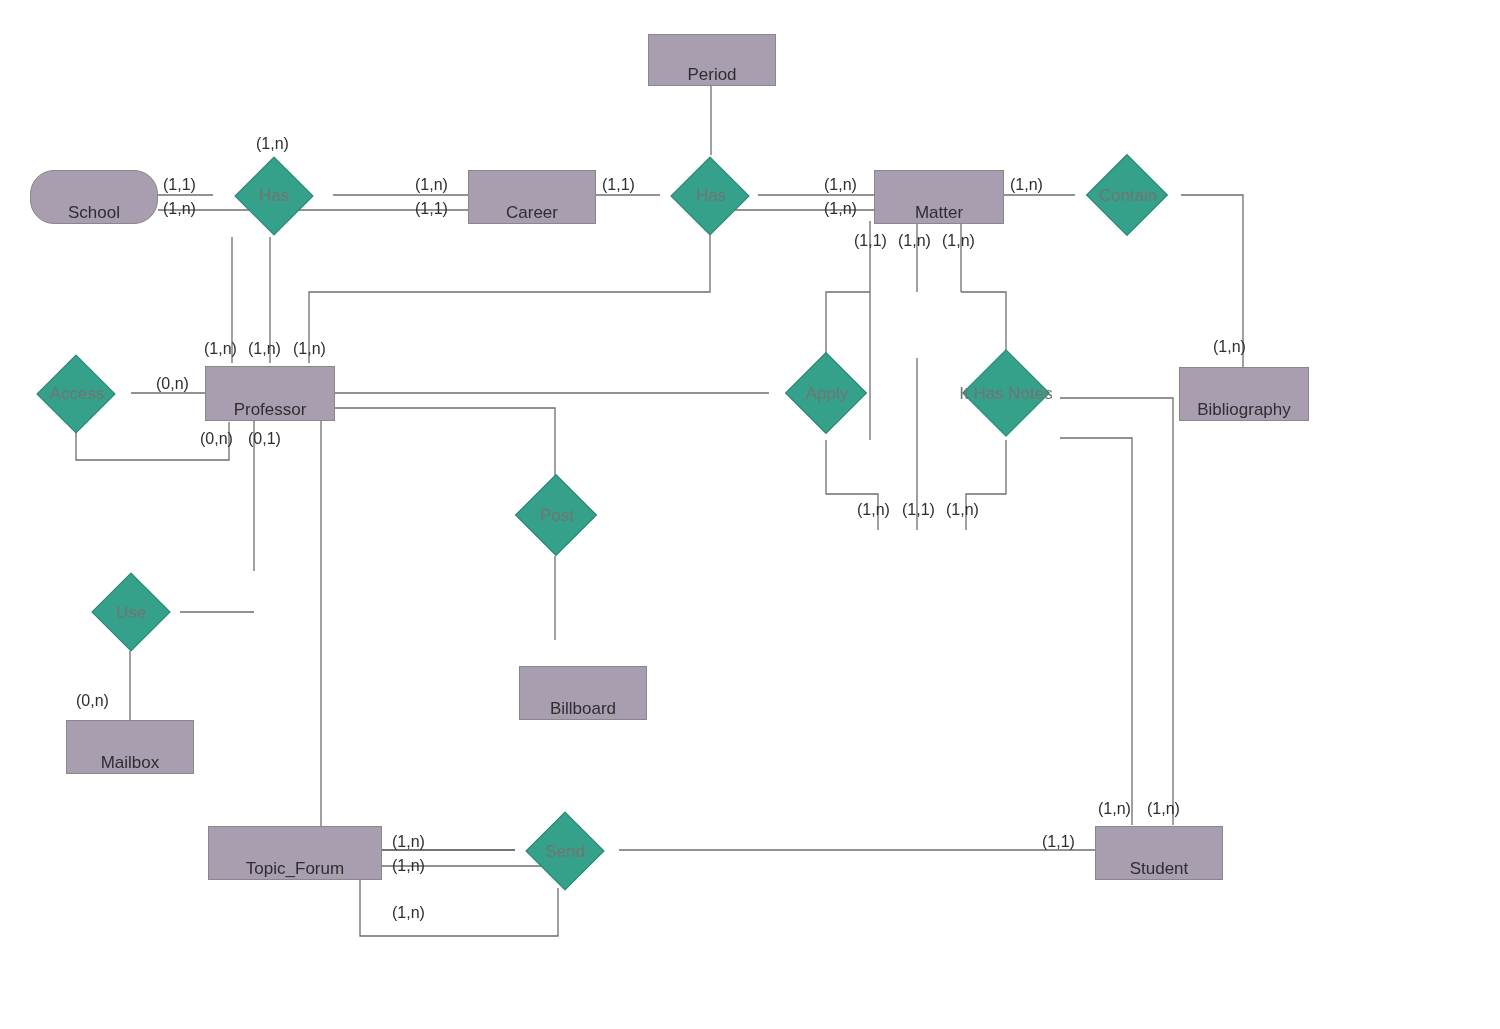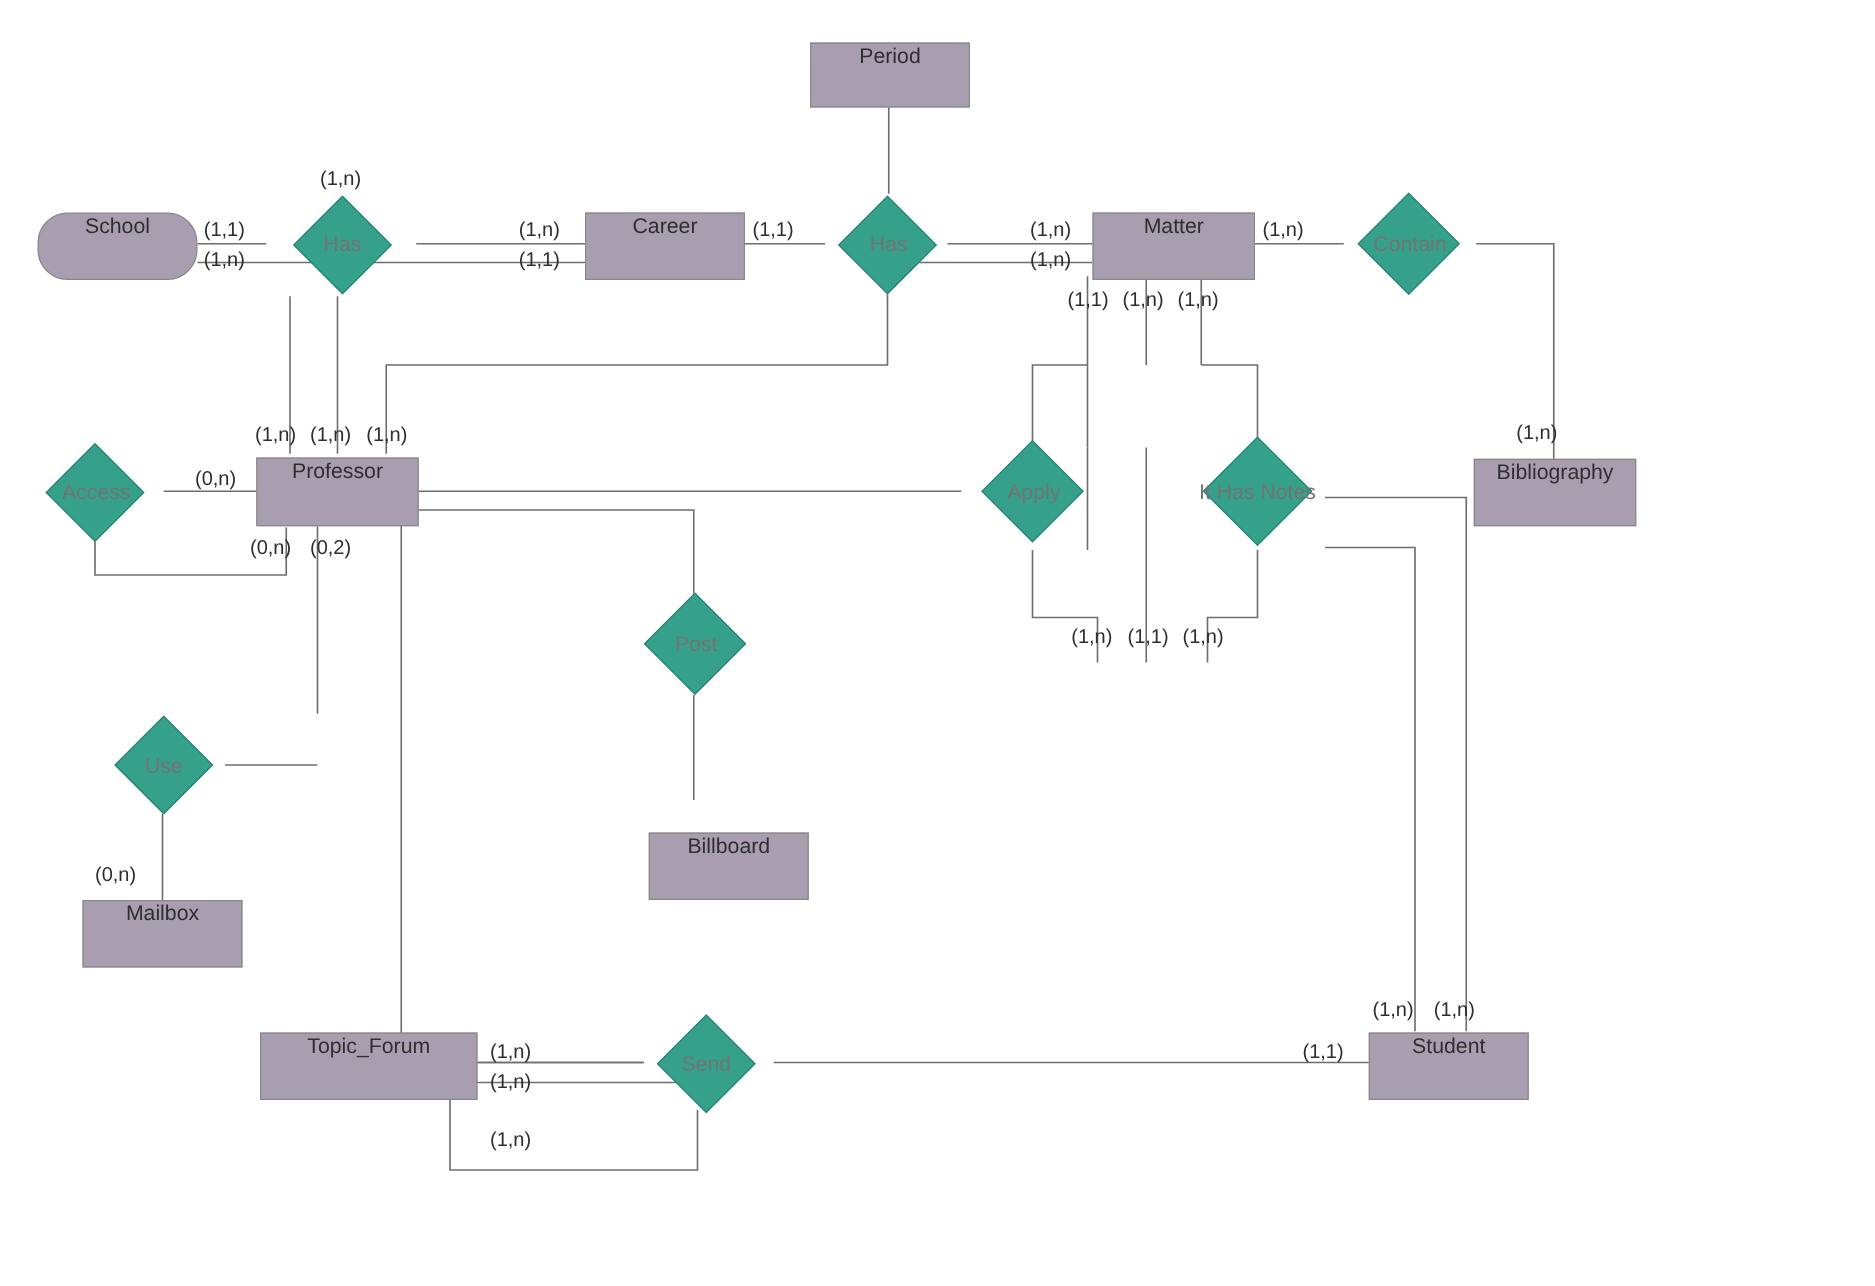--- a/index.html
+++ b/index.html
@@ -13,21 +13,21 @@
   #canvas {
     position: relative;
     width: 1500px;
     height: 1029px;
   }
   .entity {
     position: absolute;
     background: #a89eb0;
     border: 1px solid #888;
     display: flex;
-    align-items: flex-start;
+    align-items: flex-end;
     justify-content: center;
     color: #2e2e2e;
     text-align: center;
   }
   .relationship {
     position: absolute;
     background: #36a18b;
     transform: rotate(45deg);
     border: 1px solid #2b8573;
   }
@@ -201,21 +201,21 @@
 <div class="card" style="left:854px; top:232px;">(1,1)</div>
 <div class="card" style="left:898px; top:232px;">(1,n)</div>
 <div class="card" style="left:942px; top:232px;">(1,n)</div>
 
 <div class="card" style="left:857px; top:501px;">(1,n)</div>
 <div class="card" style="left:902px; top:501px;">(1,1)</div>
 <div class="card" style="left:946px; top:501px;">(1,n)</div>
 
 <div class="card" style="left:156px; top:375px;">(0,n)</div>
 <div class="card" style="left:200px; top:430px;">(0,n)</div>
-<div class="card" style="left:248px; top:430px;">(0,2)</div>
+<div class="card" style="left:248px; top:430px;">(0,1)</div>
 
 <div class="card" style="left:204px; top:340px;">(1,n)</div>
 <div class="card" style="left:248px; top:340px;">(1,n)</div>
 <div class="card" style="left:293px; top:340px;">(1,n)</div>
 
 <div class="card" style="left:76px; top:692px;">(0,n)</div>
 
 <div class="card" style="left:392px; top:833px;">(1,n)</div>
 <div class="card" style="left:392px; top:857px;">(1,n)</div>
 <div class="card" style="left:392px; top:904px;">(1,n)</div>

